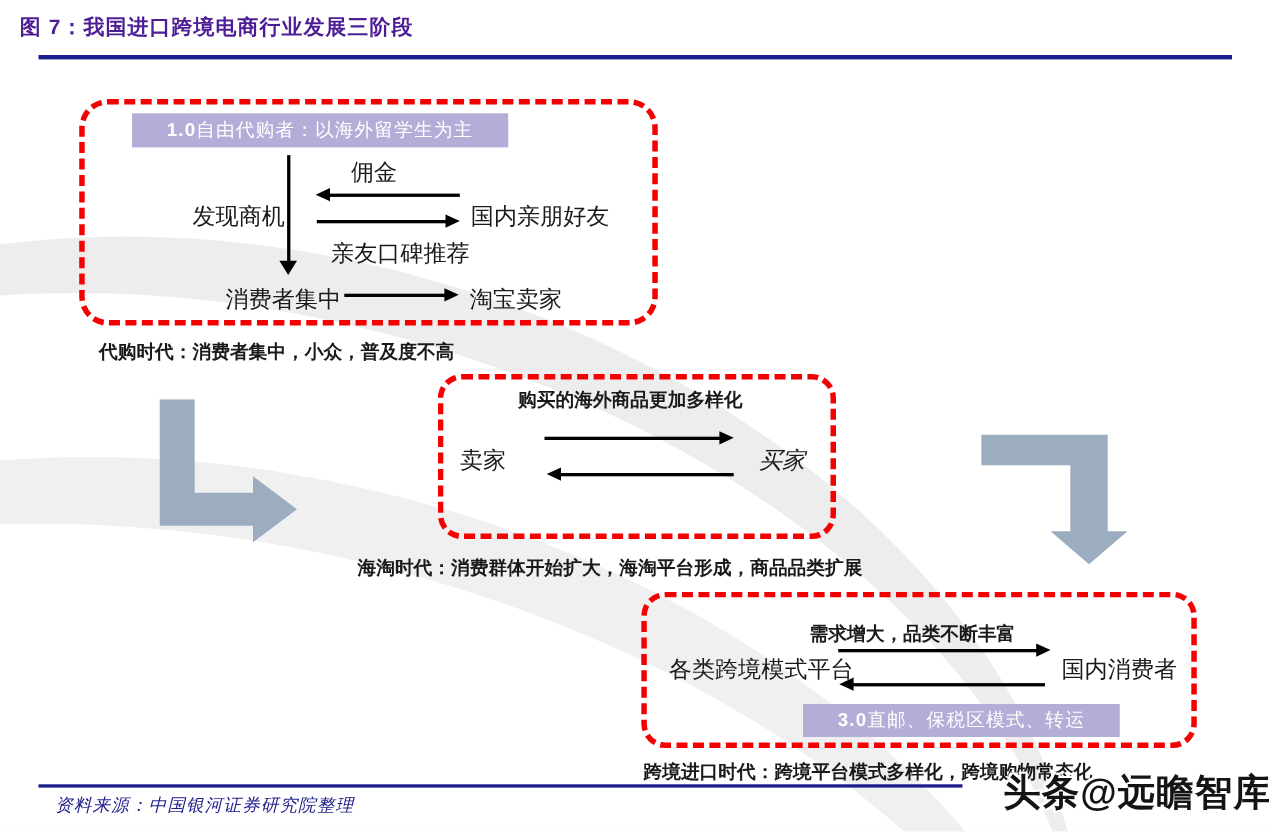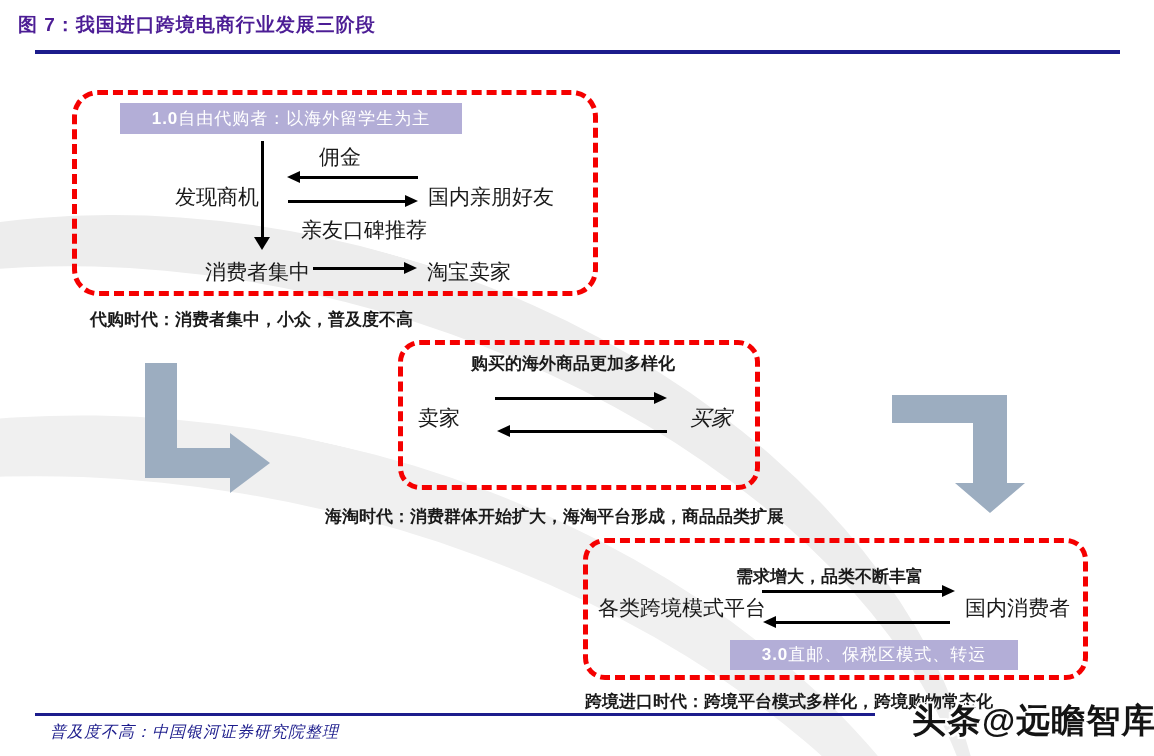--- a/index.html
+++ b/index.html
@@ -107,33 +107,33 @@
   <div class="caption" style="left:325px;top:505px;">海淘时代：消费群体开始扩大，海淘平台形成，商品品类扩展</div>
 
   <div class="elbow" style="left:892px;top:395px;">
     <svg width="135" height="118" viewBox="0 0 135 118">
       <polygon points="0,0 115,0 115,88 133,88 98,118 63,88 81,88 81,28 0,28" fill="#9cadc0"></polygon>
     </svg>
   </div>
 
   <div class="stage-box" id="box3">
     <div class="head-lbl" style="top:6px;margin-top:16px;">需求增大，品类不断丰富</div>
-    <div class="lbl" style="left:10px;top:51px;">各类跨境模式平台</div>
+    <div class="lbl" style="left:20px;top:51px;">各类跨境模式平台</div>
     <div class="arrow" style="left:174px;top:42px;width:193px;">
       <div class="line" style="left:0;right:11px;"></div>
         <div class="tri-right"></div>
     </div>
     <div class="arrow" style="left:175px;top:73px;width:187px;">
       <div class="tri-left"></div>
         <div class="line" style="left:11px;right:0;"></div>
     </div>
     <div class="lbl" style="left:377px;top:51px;">国内消费者</div>
     <div class="banner" style="left:142px;top:97px;width:288px;height:30px;line-height:30px;">
       <span class="num">3.0</span><span>直邮、保税区模式、转运</span>
     </div>
   </div>
   <div class="caption" style="left:585px;top:690px;">跨境进口时代：跨境平台模式多样化，跨境购物常态化</div>
 
   <div class="rule footer-rule"></div>
-  <div class="source">普及度不高：中国银河证券研究院整理</div>
+  <div class="source">资料来源：中国银河证券研究院整理</div>
   <div class="watermark">头条@远瞻智库</div>
 
 </div>
 
 </body></html>

